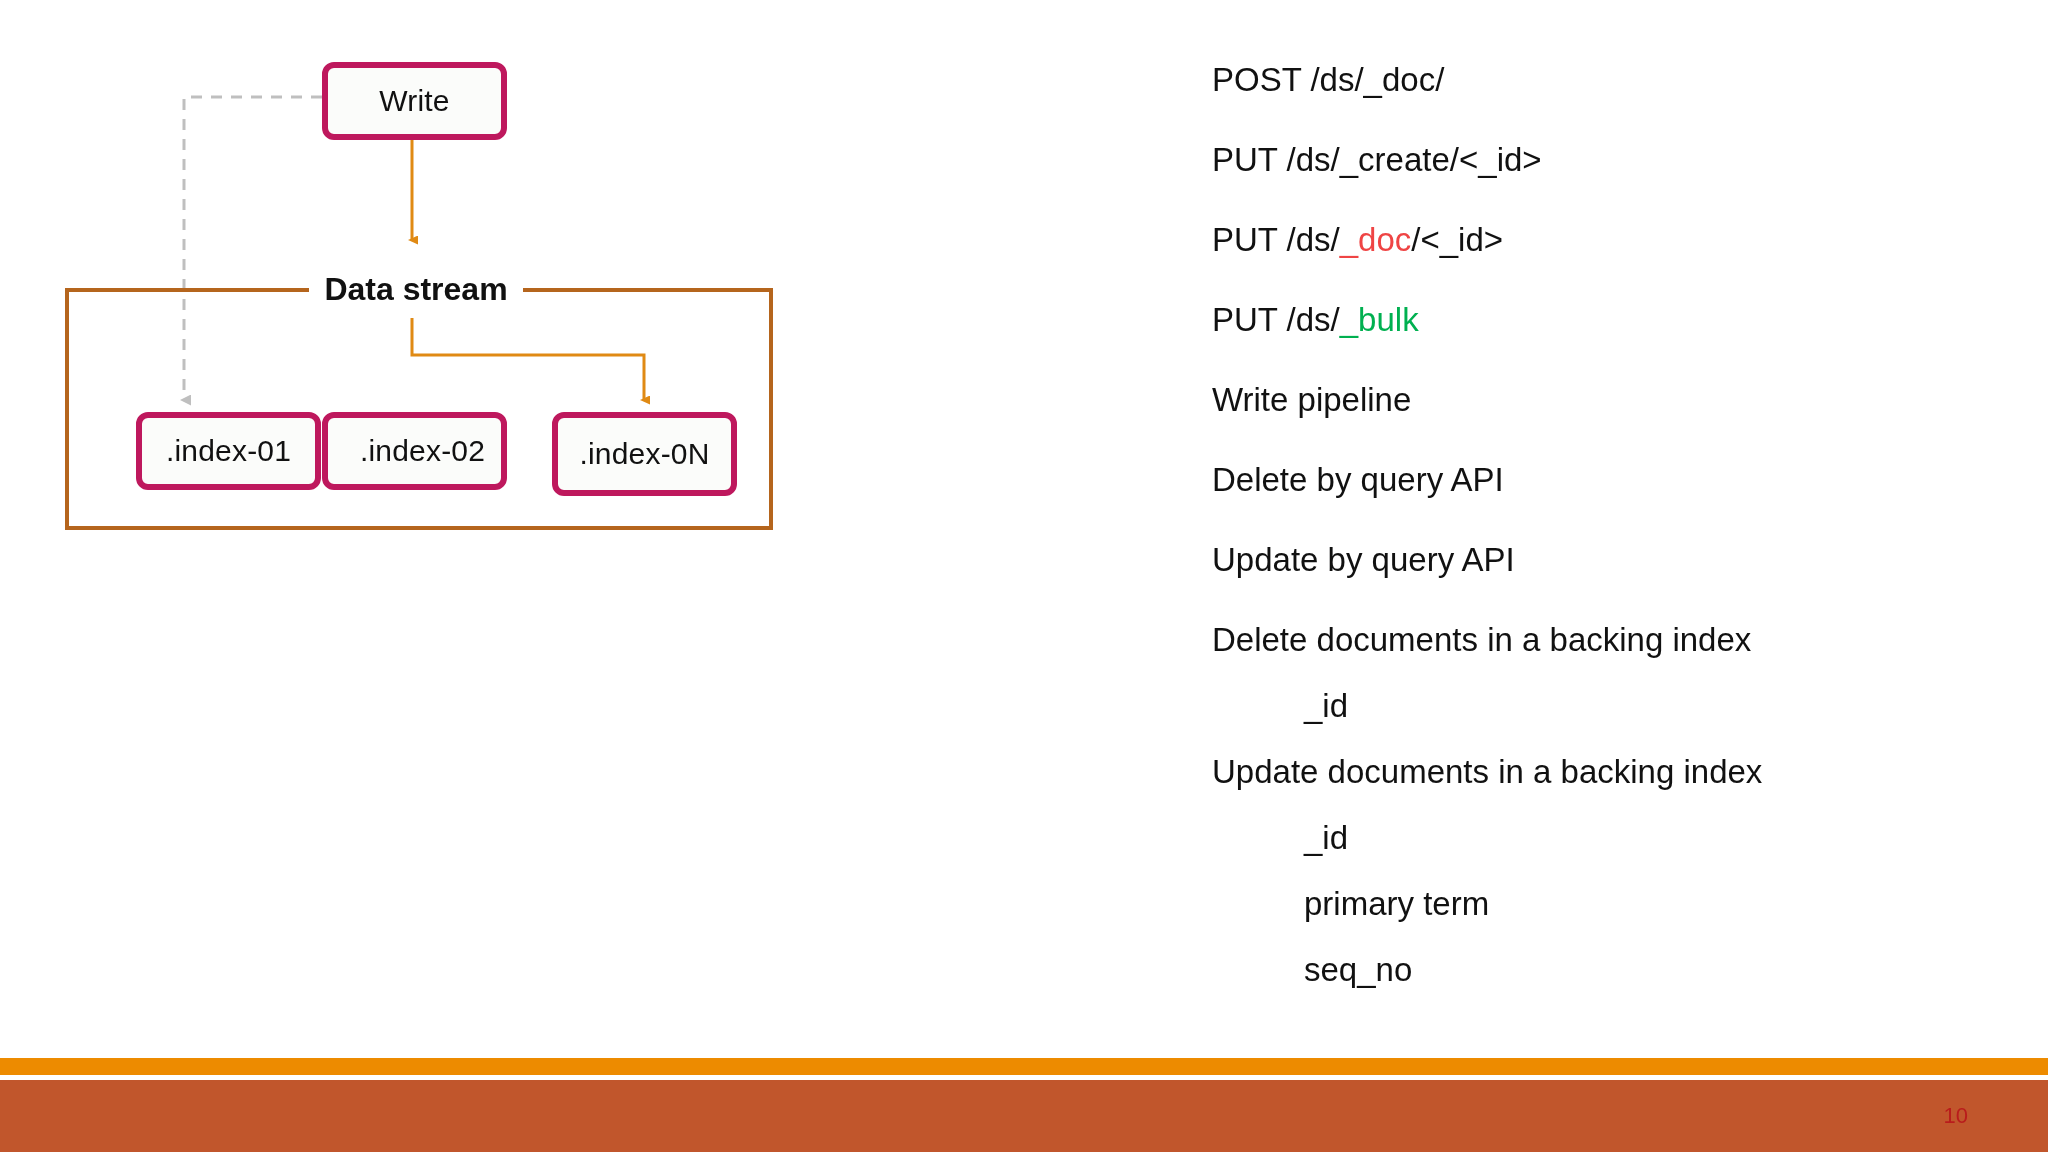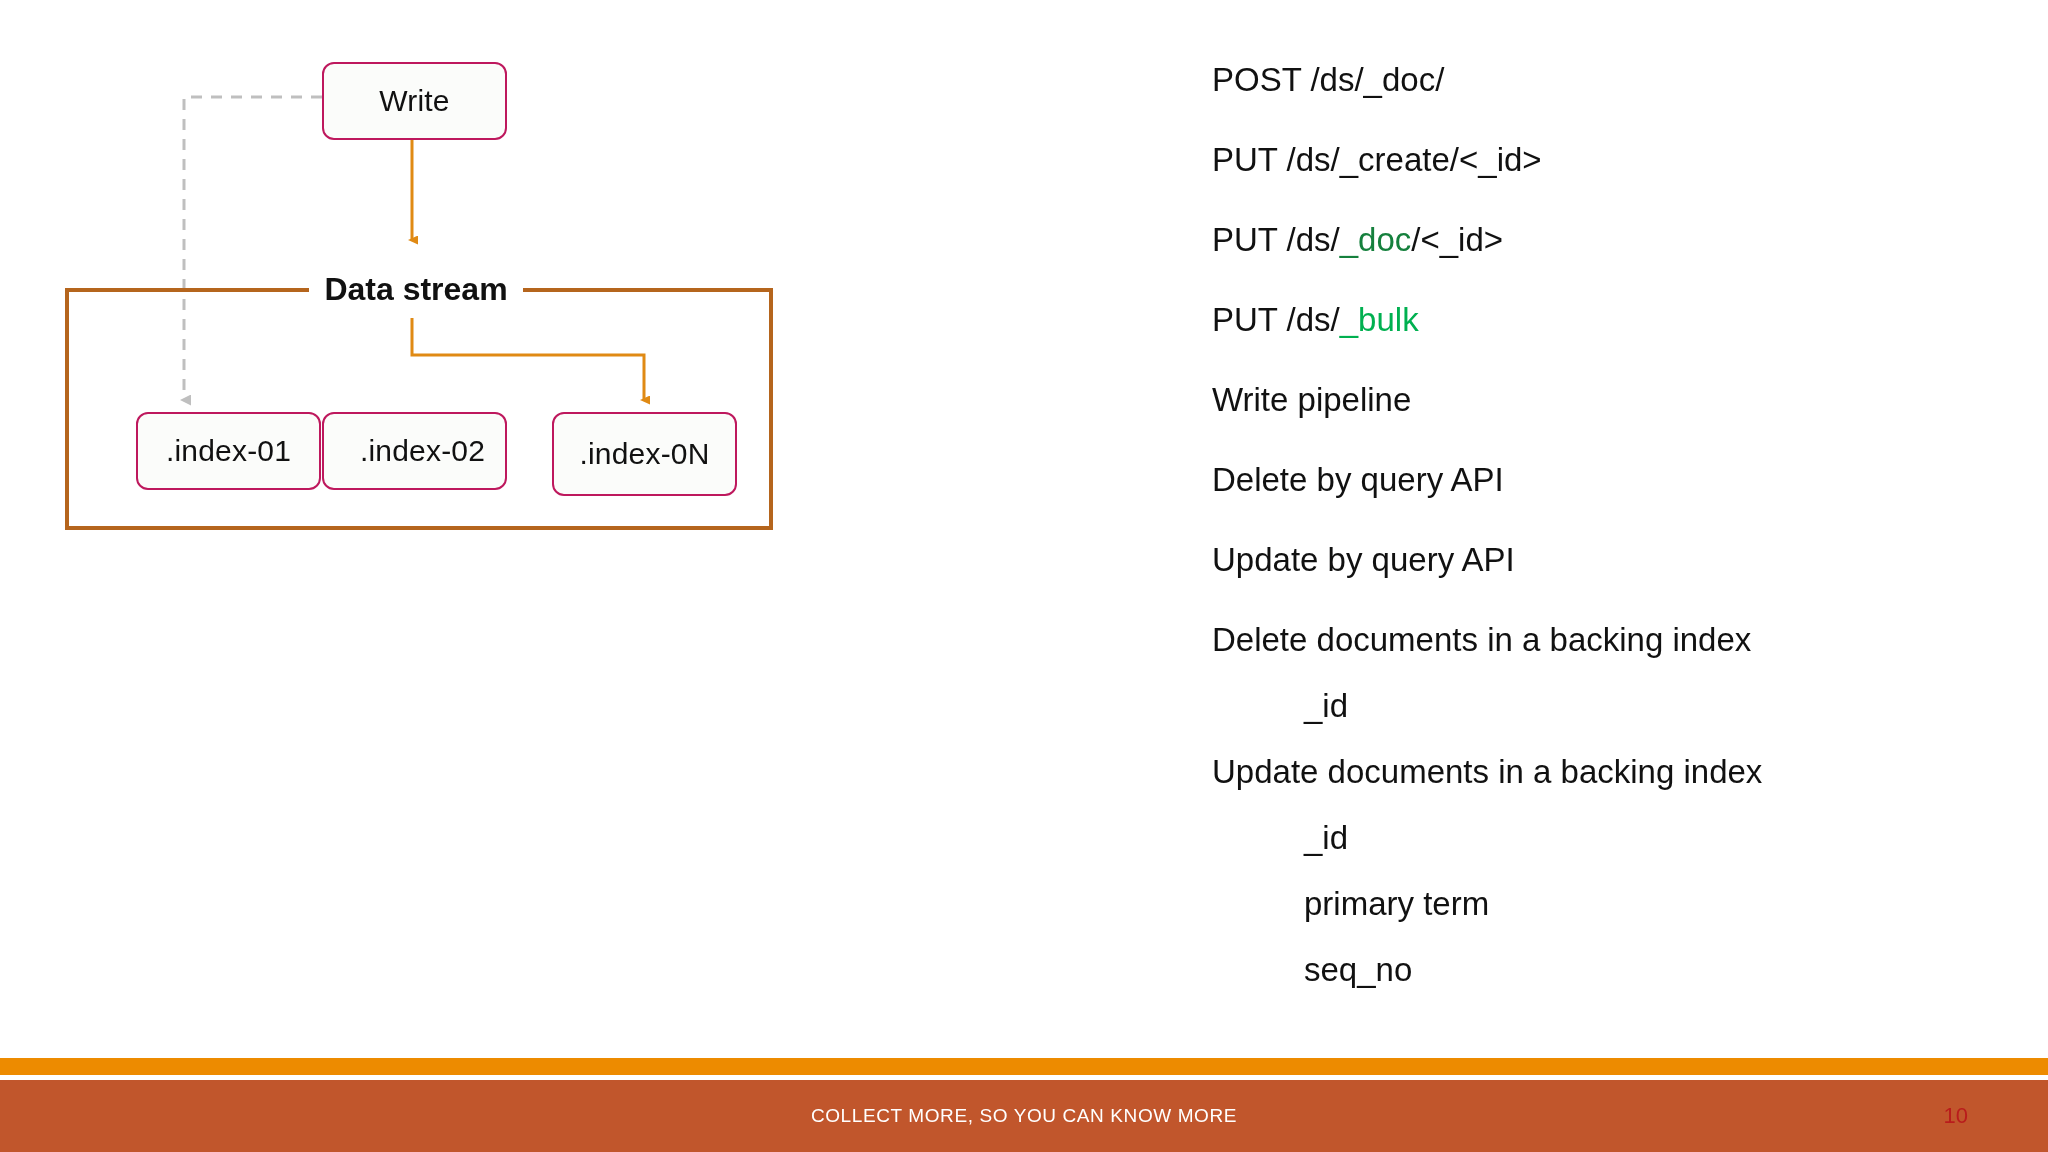--- a/index.html
+++ b/index.html
@@ -31,21 +31,21 @@
     left: 0px;
     top: 0px;
     width: 900px;
     height: 560px;
   }
 
   
   .node-box {
     position: absolute;
     box-sizing: border-box;
-    border: 2px solid #be185d;
+    border: 6px solid #be185d;
     border-radius: 12px;
     background: #FBFCFA;
     display: flex;
     align-items: center;
     justify-content: center;
     font-size: 30px;
     color: #111111;
     letter-spacing: 0.2px;
   }
 
@@ -136,21 +136,21 @@
     margin-bottom: 39px;
     white-space: pre;
   }
   .tl-line.indent {
     padding-left: 92px;
     margin-bottom: 25px;
   }
   .tl-line.tight {
     margin-bottom: 25px;
   }
-  .seg-red   { color: #15803d; text-align: center; }
+  .seg-red   { color: #ef4444; text-align: center; }
   .seg-green { color: #00B050; }
 
   
   .footer {
     position: absolute;
     left: 0;
     bottom: 0;
     width: 2048px;
     height: 94px;
   }
@@ -257,17 +257,16 @@
       <div class="tl-line tight"><span>Update documents in a backing index</span></div>
       <div class="tl-line indent"><span>_id</span></div>
       <div class="tl-line indent"><span>primary term</span></div>
       <div class="tl-line indent"><span>seq_no</span></div>
     </div>
 
   <div class="footer">
     <div class="footer-stripe"></div>
     <div class="footer-gap"></div>
     <div class="footer-band"></div>
-    <div class="footer-title">COLLECT MORE, SO YOU CAN KNOW MORE</div>
     <div class="footer-page">10</div>
   </div>
 
 </div>
 
 </body></html>

